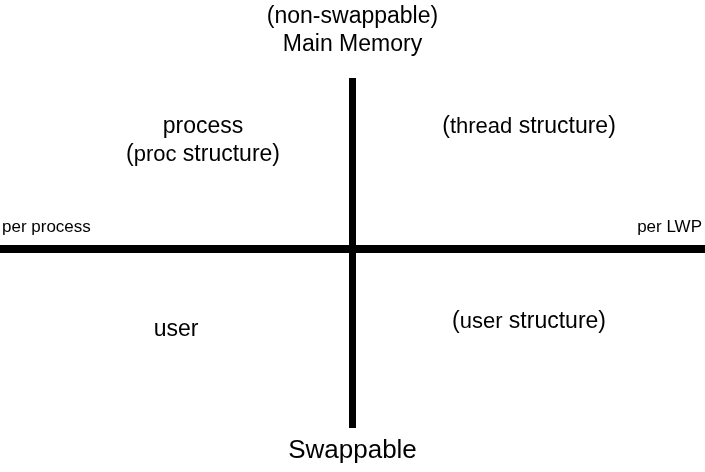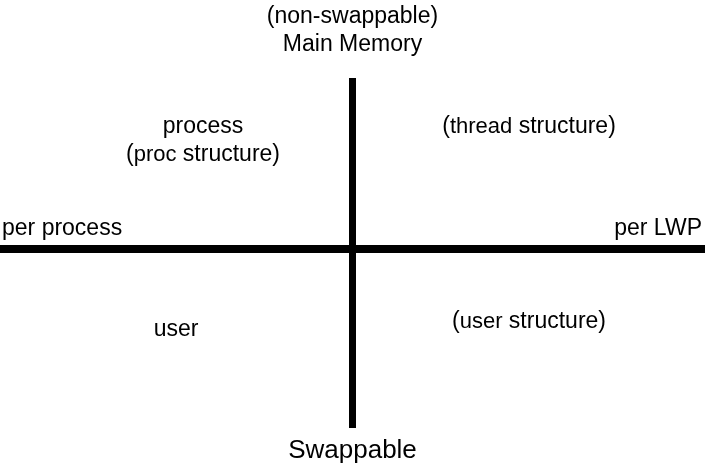--- a/index.html
+++ b/index.html
@@ -36,21 +36,21 @@
   }
   .bottom-title{
     position:absolute;
     top:435px;left:0;right:0;
     text-align:center;
     font-size:26px;line-height:28px;
   }
   .axis-label{
     position:absolute;
     top:213px;
-    font-size:23px;line-height:28px;
+    font-size:17px;line-height:28px;
   }
   .axis-label.left{left:2px;}
   .axis-label.right{right:3px;}
   .quad{
     position:absolute;
     width:352px;
     text-align:center;
     font-size:23px;line-height:28px;
   }
   .q-tl{left:0;top:111px;margin-left:27px;}

